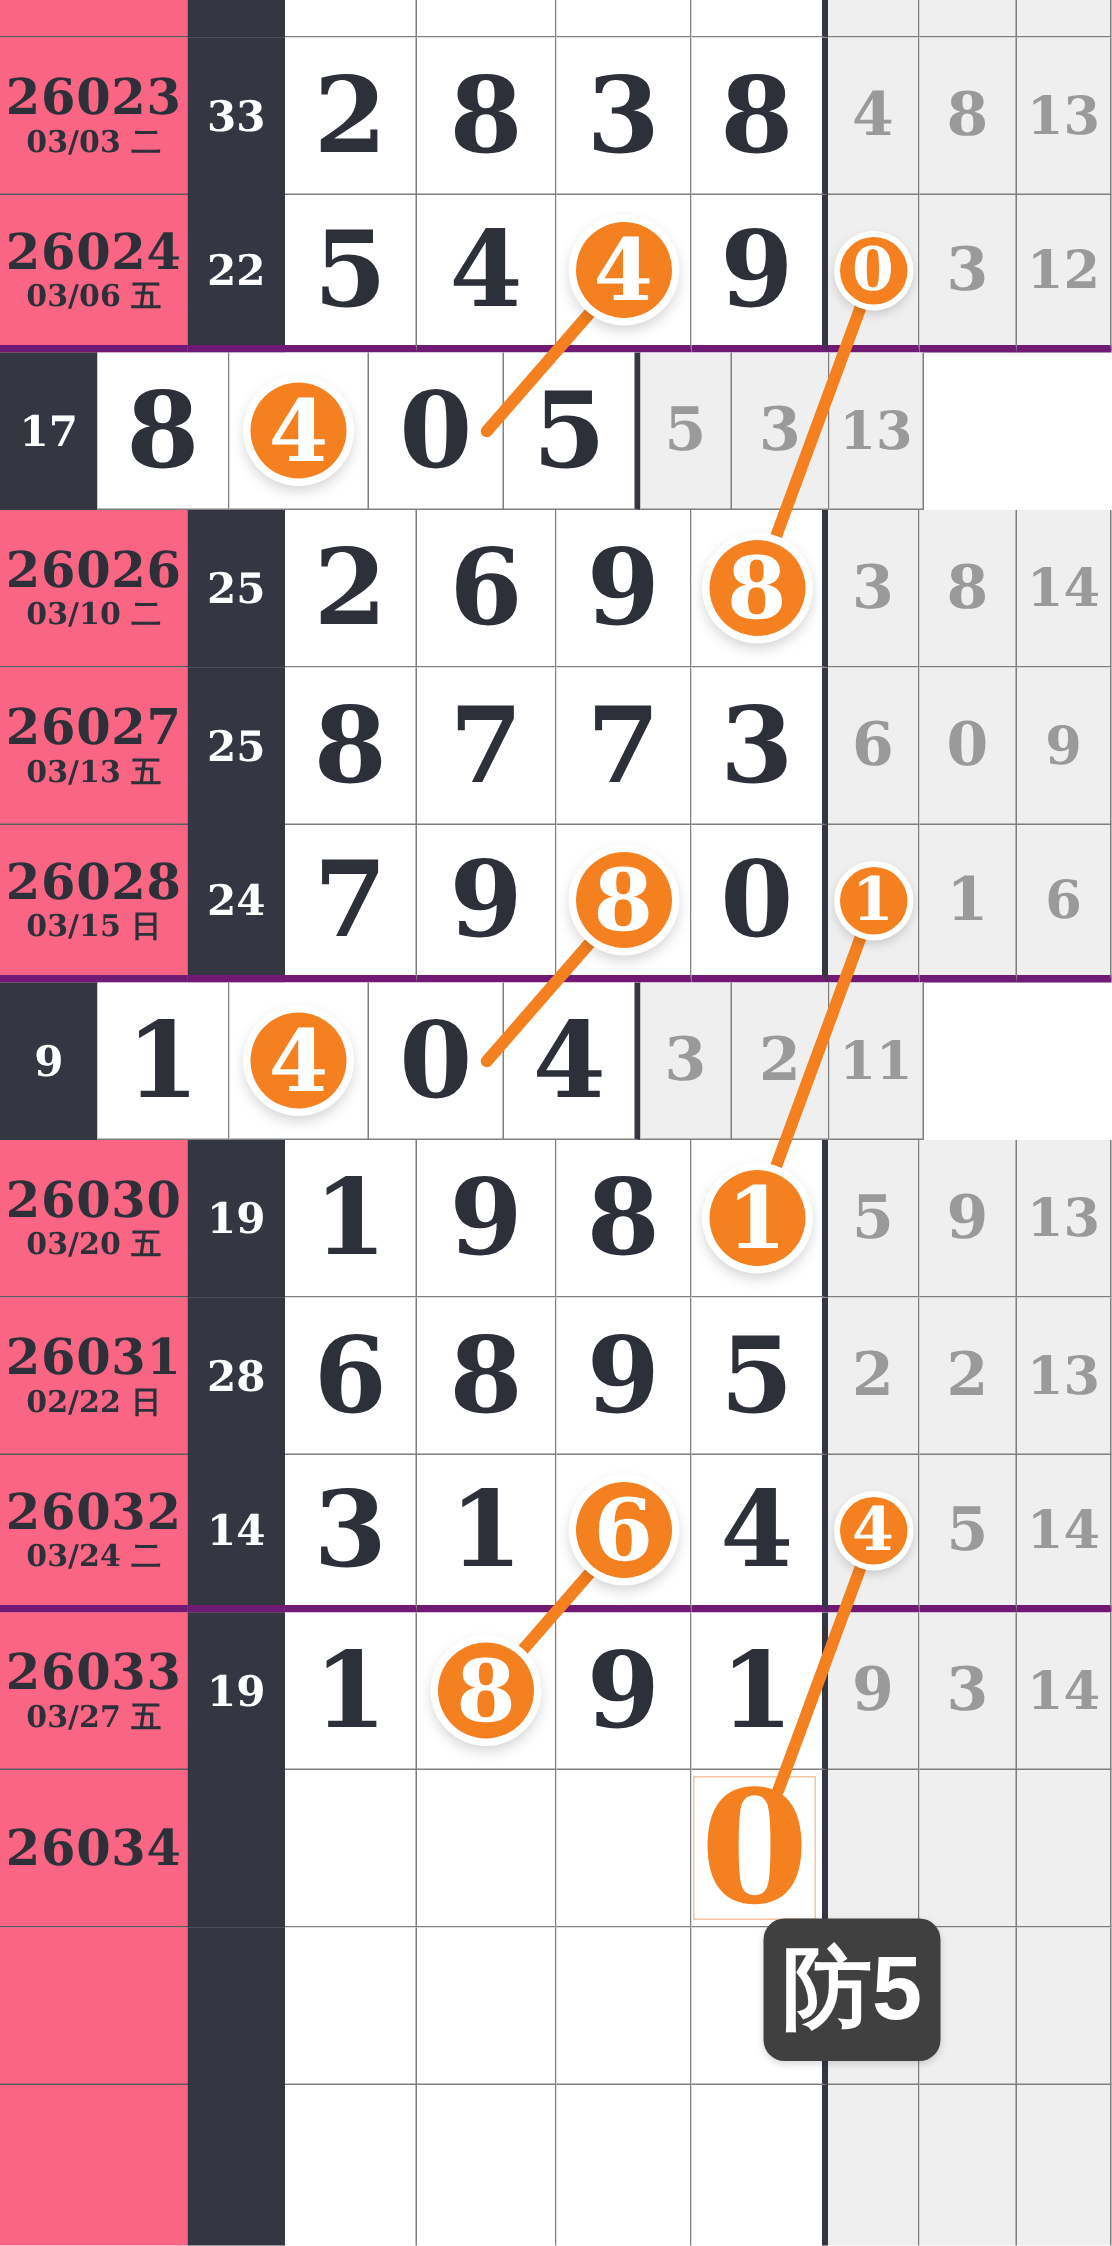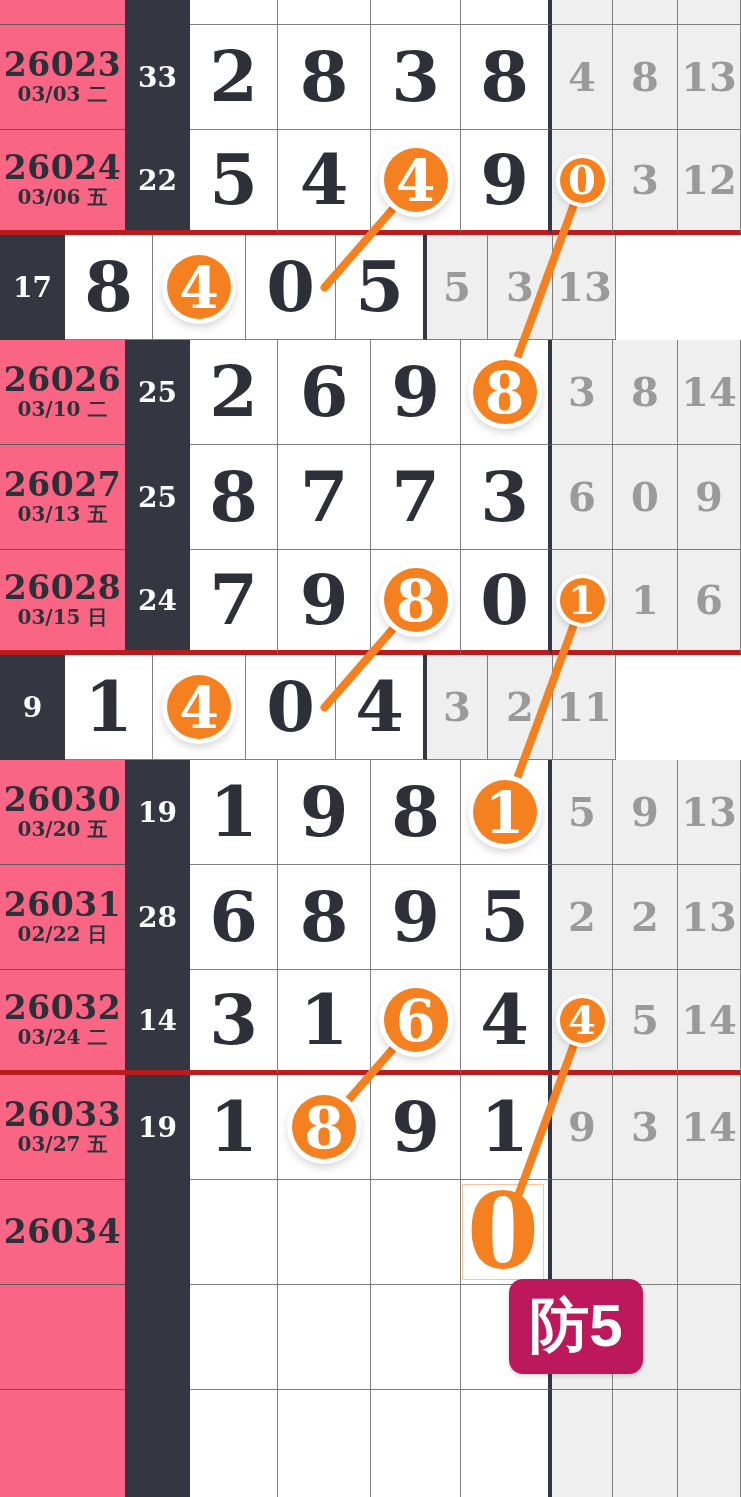--- a/index.html
+++ b/index.html
@@ -18,48 +18,48 @@
   .cell.digit{background:#ffffff;}
   .cell.d0{flex:0 0 88px;border-right:1px solid #7f7f7f;}
   .cell.d1{flex:0 0 93px;border-right:1px solid #7f7f7f;}
   .cell.d2{flex:0 0 90px;border-right:1px solid #7f7f7f;}
   .cell.d3{flex:0 0 91px;border-right:4px solid #343742;}
   .cell.tail{background:#efefef;}
   .cell.t0{flex:0 0 61px;border-right:1px solid #7f7f7f;}
   .cell.t1{flex:0 0 65px;border-right:1px solid #7f7f7f;}
   .cell.t2{flex:0 0 63px;border-right:1px solid #7f7f7f;}
   
-  .row.thick .cell{border-bottom:5px solid #b91c1c;}
+  .row.thick .cell{border-bottom:5px solid #701a75;}
   .row.last .cell{border-bottom:none;}
   
   .issue{font-weight:700;font-size:33px;line-height:1.05;color:#2d3039;letter-spacing:0.5px;}
   .date {font-weight:700;font-size:20px;line-height:1.2;color:#2d3039;}
   .sum  {font-weight:700;font-size:28px;color:#ffffff;}
   .digit-val{font-weight:700;font-size:70px;line-height:1;color:#2d3039;}
   .tail-val {font-weight:700;font-size:40px;line-height:1;color:#9a9a9a;}
-  .t2 .tail-val{font-size:40px;}
+  .t2 .tail-val{font-size:35px;}
   
   .circle{border-radius:50%;background:#f5801f;display:flex;align-items:center;
           justify-content:center;position:relative;z-index:6;}
   .circle.big{width:64px;height:64px;
           box-shadow:0 0 0 5px #fff, 0 4px 9px 4px rgba(0,0,0,0.18);}
   .circle.big span{font-weight:700;font-size:57px;line-height:1;color:#fff;}
   .circle.small{width:45px;height:45px;
           box-shadow:0 0 0 4px #fff, 0 3px 7px 3px rgba(0,0,0,0.18);}
   .circle.small span{font-weight:700;font-size:40px;line-height:1;color:#fff;}
   
   .proj-box{position:absolute;left:1px;top:4px;right:4px;bottom:4px;
             border:1px solid #f8c5a2;display:flex;align-items:center;
             justify-content:center;z-index:4;}
   .proj-val{font-weight:700;font-size:104px;line-height:1;color:#f5801f;}
   
   .overlay{position:absolute;left:0;top:0;z-index:5;pointer-events:none;}
   
-  .badge{position:absolute;left:509px;top:1279px;width:134px;height:95px;
-         background:#be185d;border-radius:14px;display:flex;align-items:center;
+  .badge{position:absolute;left:509px;top:1279px;width:118px;height:95px;
+         background:#404040;border-radius:14px;display:flex;align-items:center;
          justify-content:center;z-index:7;box-shadow:0 2px 5px rgba(0,0,0,0.15);
          font-family:"Liberation Sans",sans-serif;font-weight:700;
          font-size:60px;color:#ffffff;}
 </style>
 </head>
 <body>
 
 <div class="chart" id="chart">
     <div class="row partial">
     <div class="cell pink">

